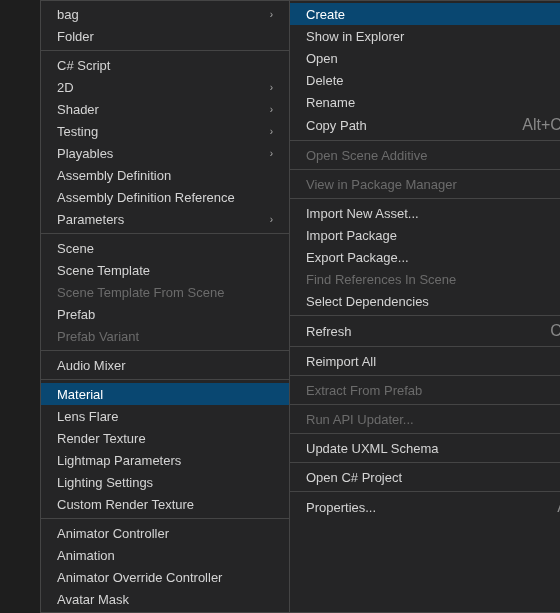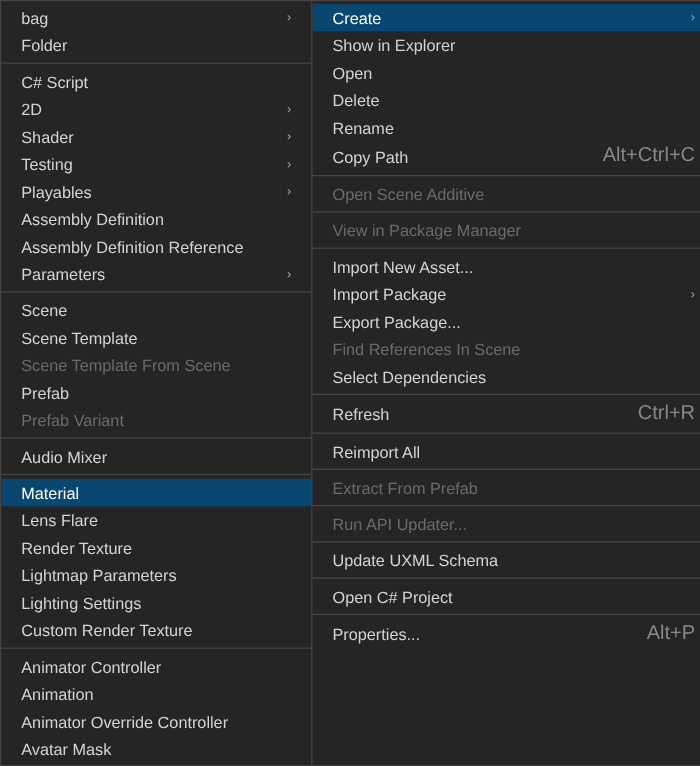--- a/index.html
+++ b/index.html
@@ -21,20 +21,21 @@
       left: 0;
     }
 
     
     .left-menu {
       background: #252526;
       width: 250px;
       border: 1px solid #454545;
       padding: 2px 0;
       user-select: none;
+      margin-left: 40px;
     }
 
     .menu-item {
       display: flex;
       align-items: center;
       justify-content: space-between;
       padding: 3px 16px;
       cursor: pointer;
       white-space: nowrap;
       color: #d4d4d4;

